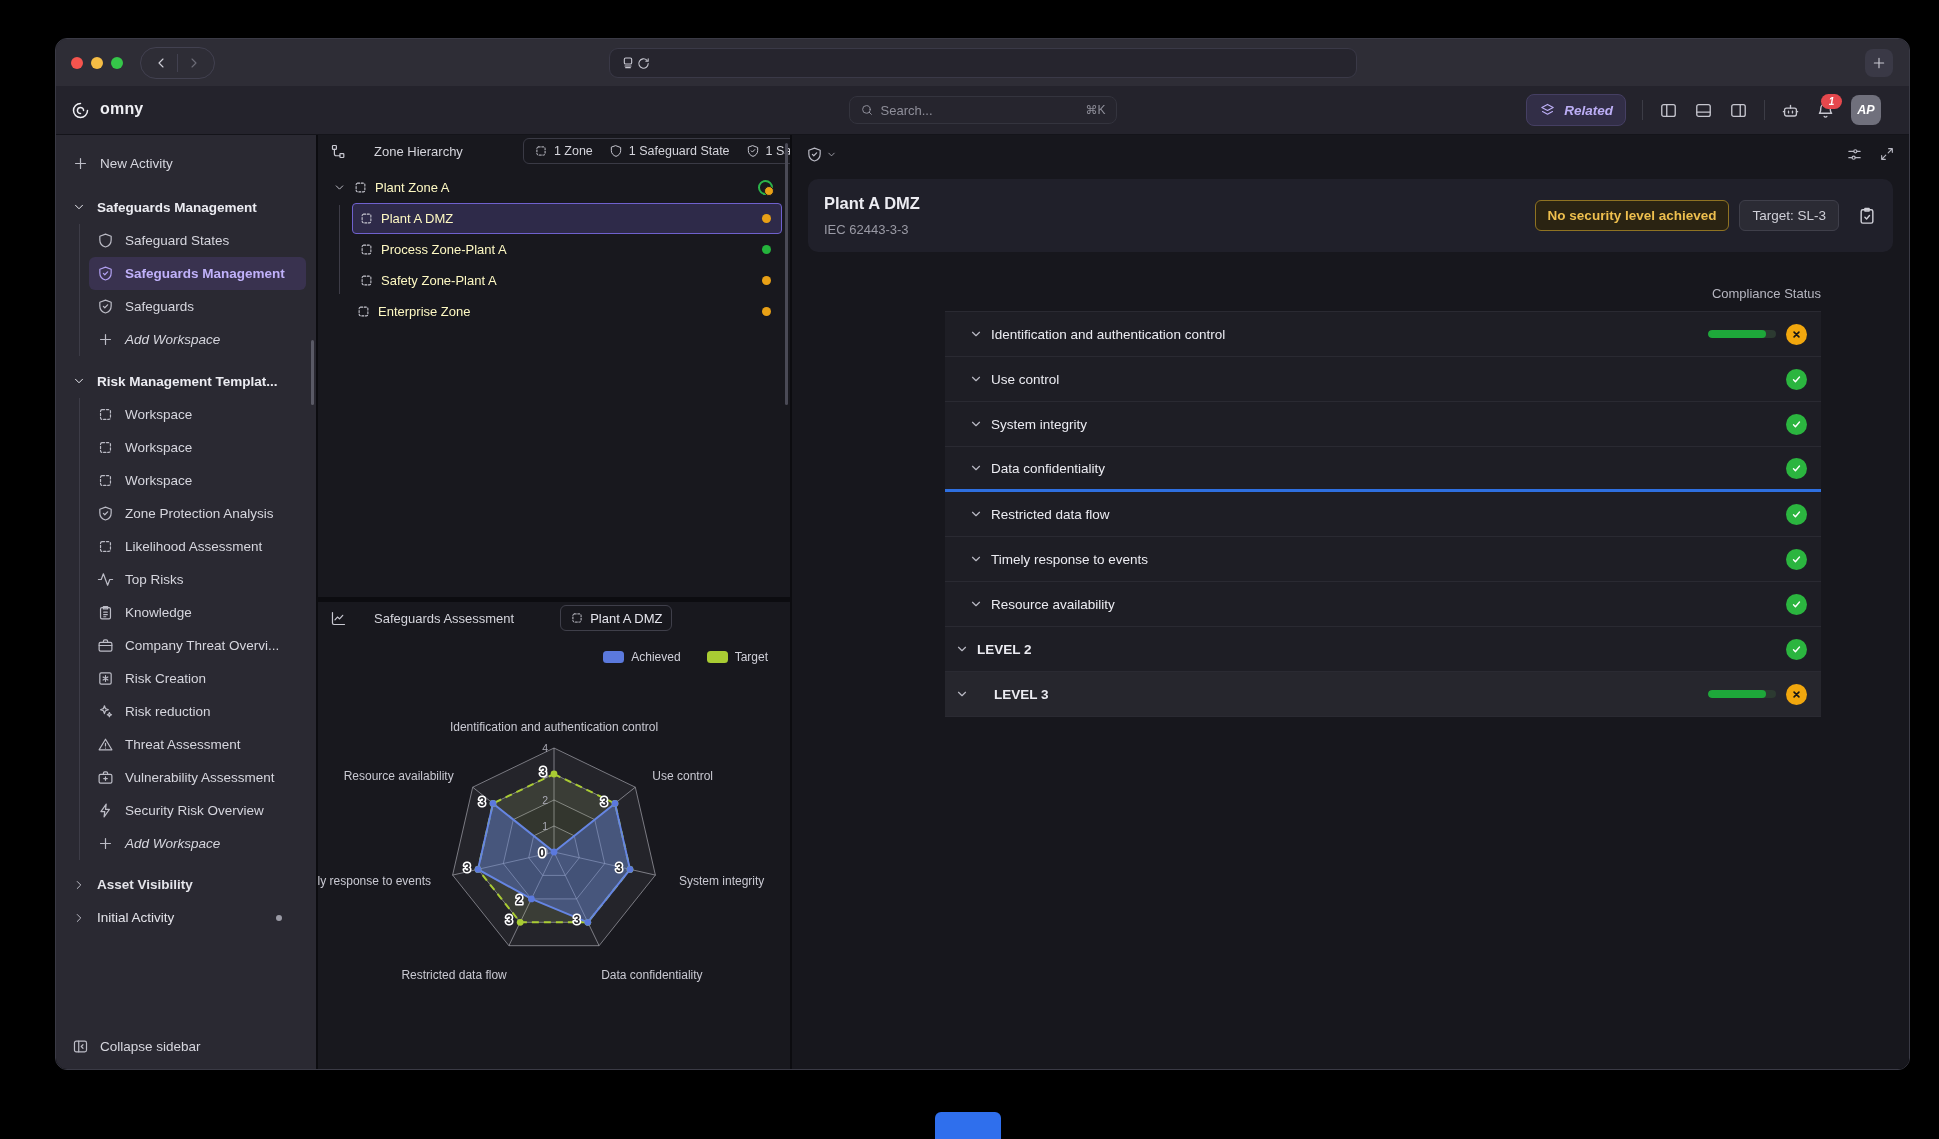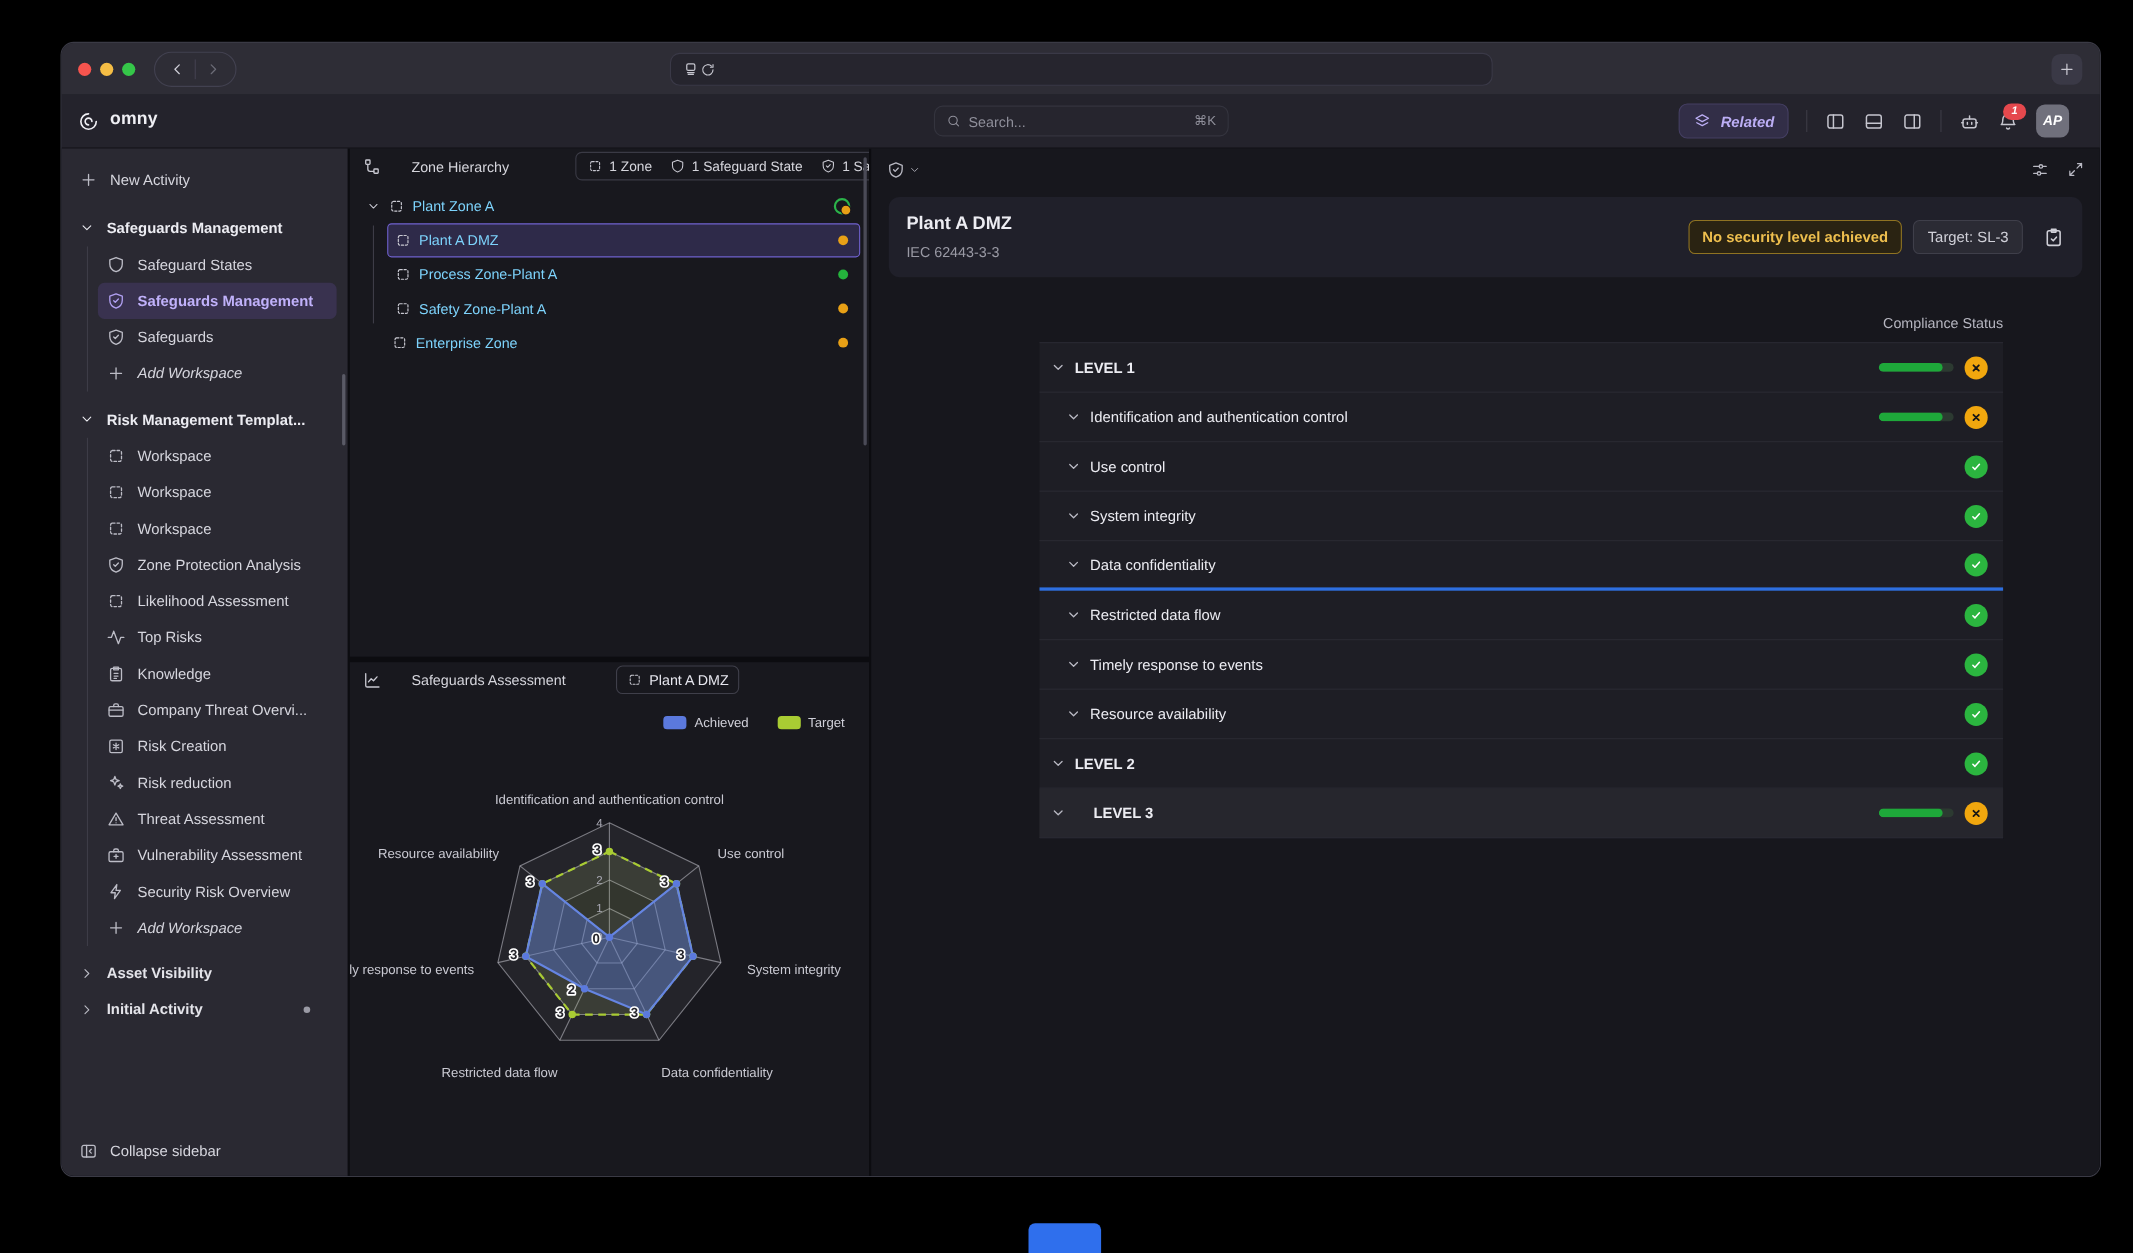--- a/index.html
+++ b/index.html
@@ -63,21 +63,21 @@
   
   .p-hdr{display:flex;align-items:center;height:32px;padding:0 12px;white-space:nowrap;}
   .p-hdr .ic{color:#c9c9d2;flex-shrink:0;}
   .p-title{margin-left:27px;font-size:13px;color:#d5d5dc;flex-shrink:0;}
   .badge-chip{margin-left:60px;display:flex;align-items:center;gap:16px;height:24px;border:1px solid #3a3a45;border-radius:6px;
     padding:0 10px;flex-shrink:0;}
   .badge-item{display:flex;align-items:center;gap:6px;font-size:12.5px;color:#d5d5dc;}
   .badge-item .ic{color:#c6c6cf}
   .tree{padding:5px 8px 0 8px;}
   .tree-row{display:flex;align-items:center;height:29px;border:1px solid transparent;border-radius:4px;padding:0 6px;gap:7px;
-    font-size:13px;color:#7dd3fc;}
+    font-size:13px;color:#fef9c3;}
   .tree-row .ic{color:#c9c9d2;flex-shrink:0}
   .tree-row.sel{background:#2e2a49;border-color:#6f61ce;}
   .tree-children{position:relative;margin-left:13px;padding-left:13px;}
   .tree-children:before{content:"";position:absolute;left:0;top:2px;bottom:2px;width:1px;background:#3d3c47;}
   .sdot{margin-left:auto;width:9px;height:9px;border-radius:50%;flex-shrink:0;margin-right:4px;}
   .sdot.orange{background:#e8a016}.sdot.green{background:#24b33c}
   .sdot-mixed{margin-left:auto;margin-right:2px;position:relative;width:15px;height:15px;flex-shrink:0;}
   .sdot-mixed .ring{position:absolute;inset:0;border:2px solid #2bb34a;border-radius:50%;box-sizing:border-box;}
   .sdot-mixed .sub{position:absolute;right:-1px;bottom:-1px;width:8px;height:8px;border-radius:50%;background:#e8a016;border:1.5px solid #18181e;}
   .spacer16{width:16px;flex-shrink:0}
@@ -439,21 +439,21 @@
               </div>
             </div>
             <div class="side-row" style="font-weight:600;color:#e4e4ea">
               <span class="ic" style="width:14px;height:14px;">
                 <svg viewBox="0 0 24 24" fill="none" stroke="currentColor" stroke-width="1.7" stroke-linecap="round" stroke-linejoin="round">
                   <path d="m9 18 6-6-6-6"></path>
                 </svg>
               </span>
               <span>Asset Visibility</span>
             </div>
-            <div class="side-row" style="font-weight:700;color:#e4e4ea">
+            <div class="side-row" style="font-weight:400;color:#e4e4ea">
               <span class="ic" style="width:14px;height:14px;">
                 <svg viewBox="0 0 24 24" fill="none" stroke="currentColor" stroke-width="1.7" stroke-linecap="round" stroke-linejoin="round">
                   <path d="m9 18 6-6-6-6"></path>
                 </svg>
               </span>
               <span>Initial Activity</span>
               <span class="dot-r"></span>
             </div>
           </div>
         <div class="side-footer">
@@ -696,40 +696,20 @@
                 <svg viewBox="0 0 24 24" fill="none" stroke="currentColor" stroke-width="1.7" stroke-linecap="round" stroke-linejoin="round">
                   <rect x="5" y="4.5" width="14" height="16" rx="2"></rect>
                   <path d="M9.5 3h5v3h-5z"></path>
                   <path d="m9.5 13.5 2 2 3.5-4"></path>
                 </svg>
               </span>
           </div>
         </div>
         <div class="comp-hdr">Compliance Status</div>
         <div class="comp-list" id="comp-list">
-            <div class="c-row grp">
-              <span class="ic chev" style="width:14px;height:14px">
-                <svg viewBox="0 0 24 24" fill="none" stroke="currentColor" stroke-width="2" stroke-linecap="round" stroke-linejoin="round">
-                  <path d="m6 9 6 6 6-6"></path>
-                </svg>
-              </span>
-              <span class="c-label">LEVEL 1</span>
-              <span class="c-status">
-                <span class="pbar">
-                  <span class="pfill"></span>
-                </span>
-                <span class="circ fail">
-                  <span class="ic" style="width:13px;height:13px">
-                    <svg viewBox="0 0 24 24" fill="none" stroke="currentColor" stroke-width="3" stroke-linecap="round" stroke-linejoin="round">
-                      <path d="M7.5 7.5l9 9M16.5 7.5l-9 9"></path>
-                    </svg>
-                  </span>
-                </span>
-              </span>
-            </div>
             <div class="c-row ind">
               <span class="ic chev" style="width:14px;height:14px">
                 <svg viewBox="0 0 24 24" fill="none" stroke="currentColor" stroke-width="2" stroke-linecap="round" stroke-linejoin="round">
                   <path d="m6 9 6 6 6-6"></path>
                 </svg>
               </span>
               <span class="c-label">Identification and authentication control</span>
               <span class="c-status">
                 <span class="pbar">
                   <span class="pfill"></span>

